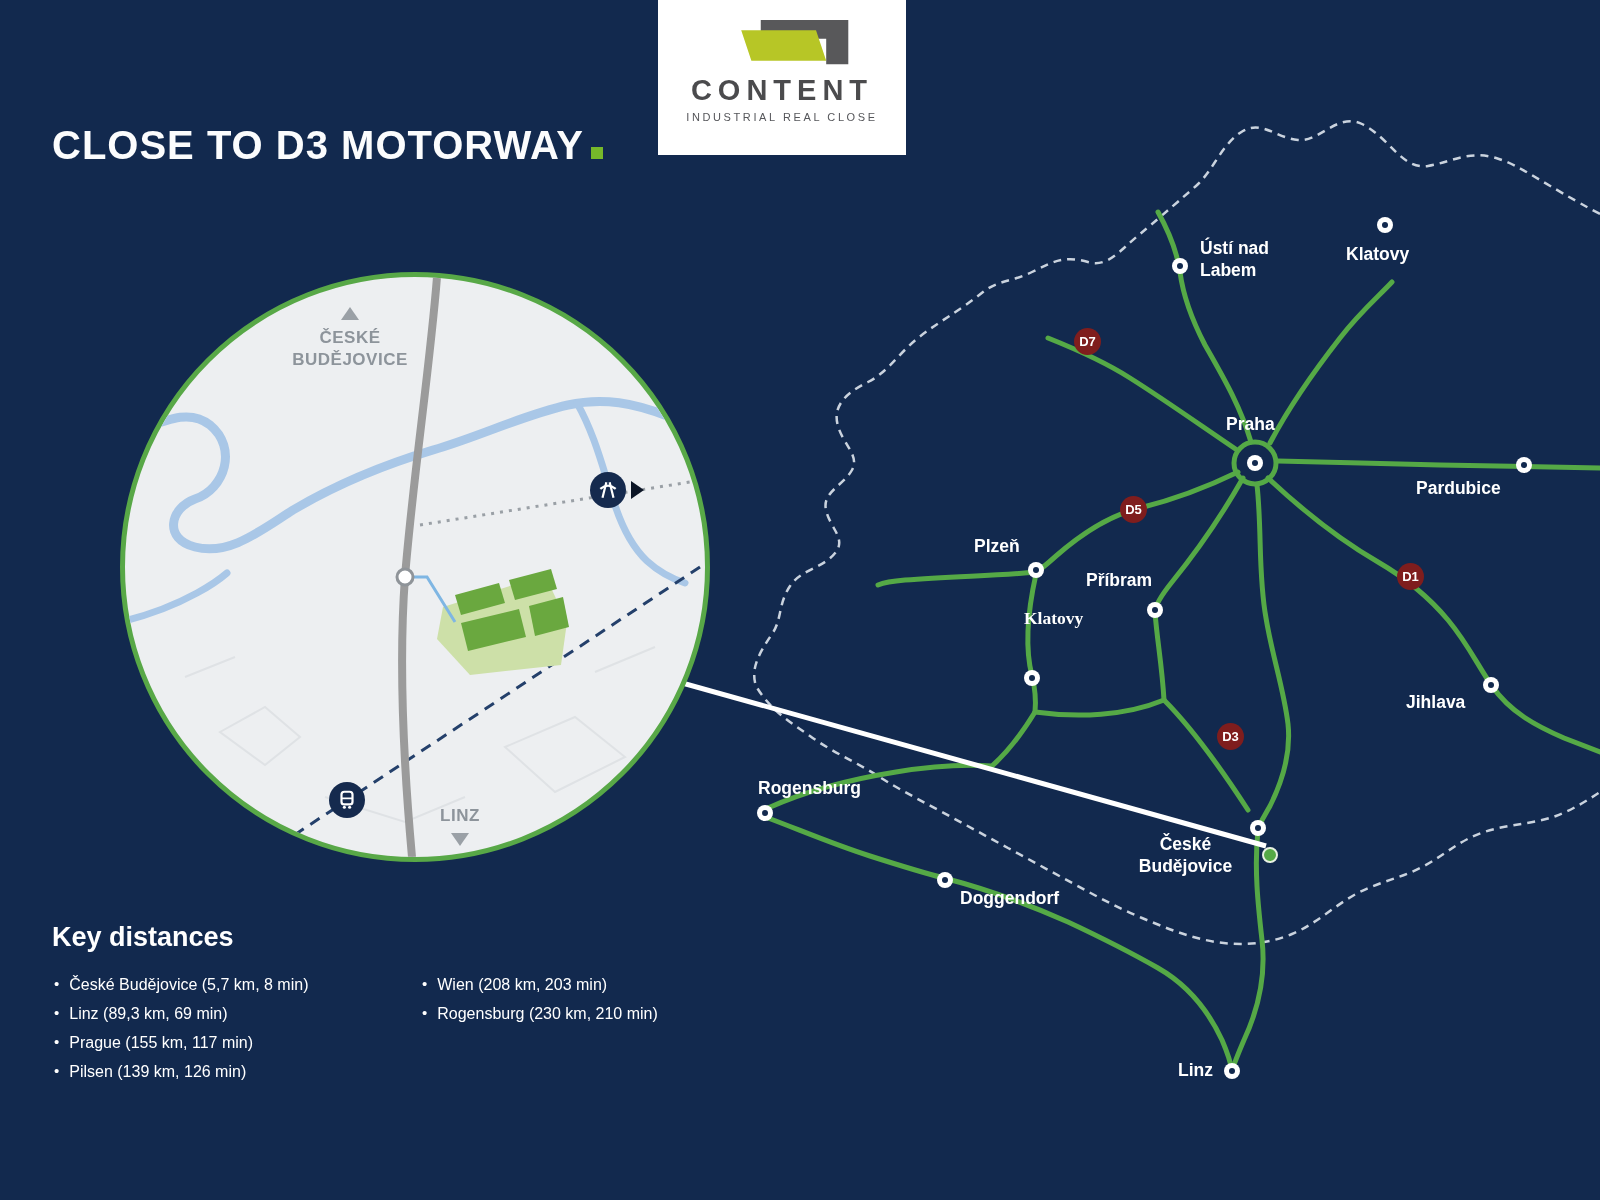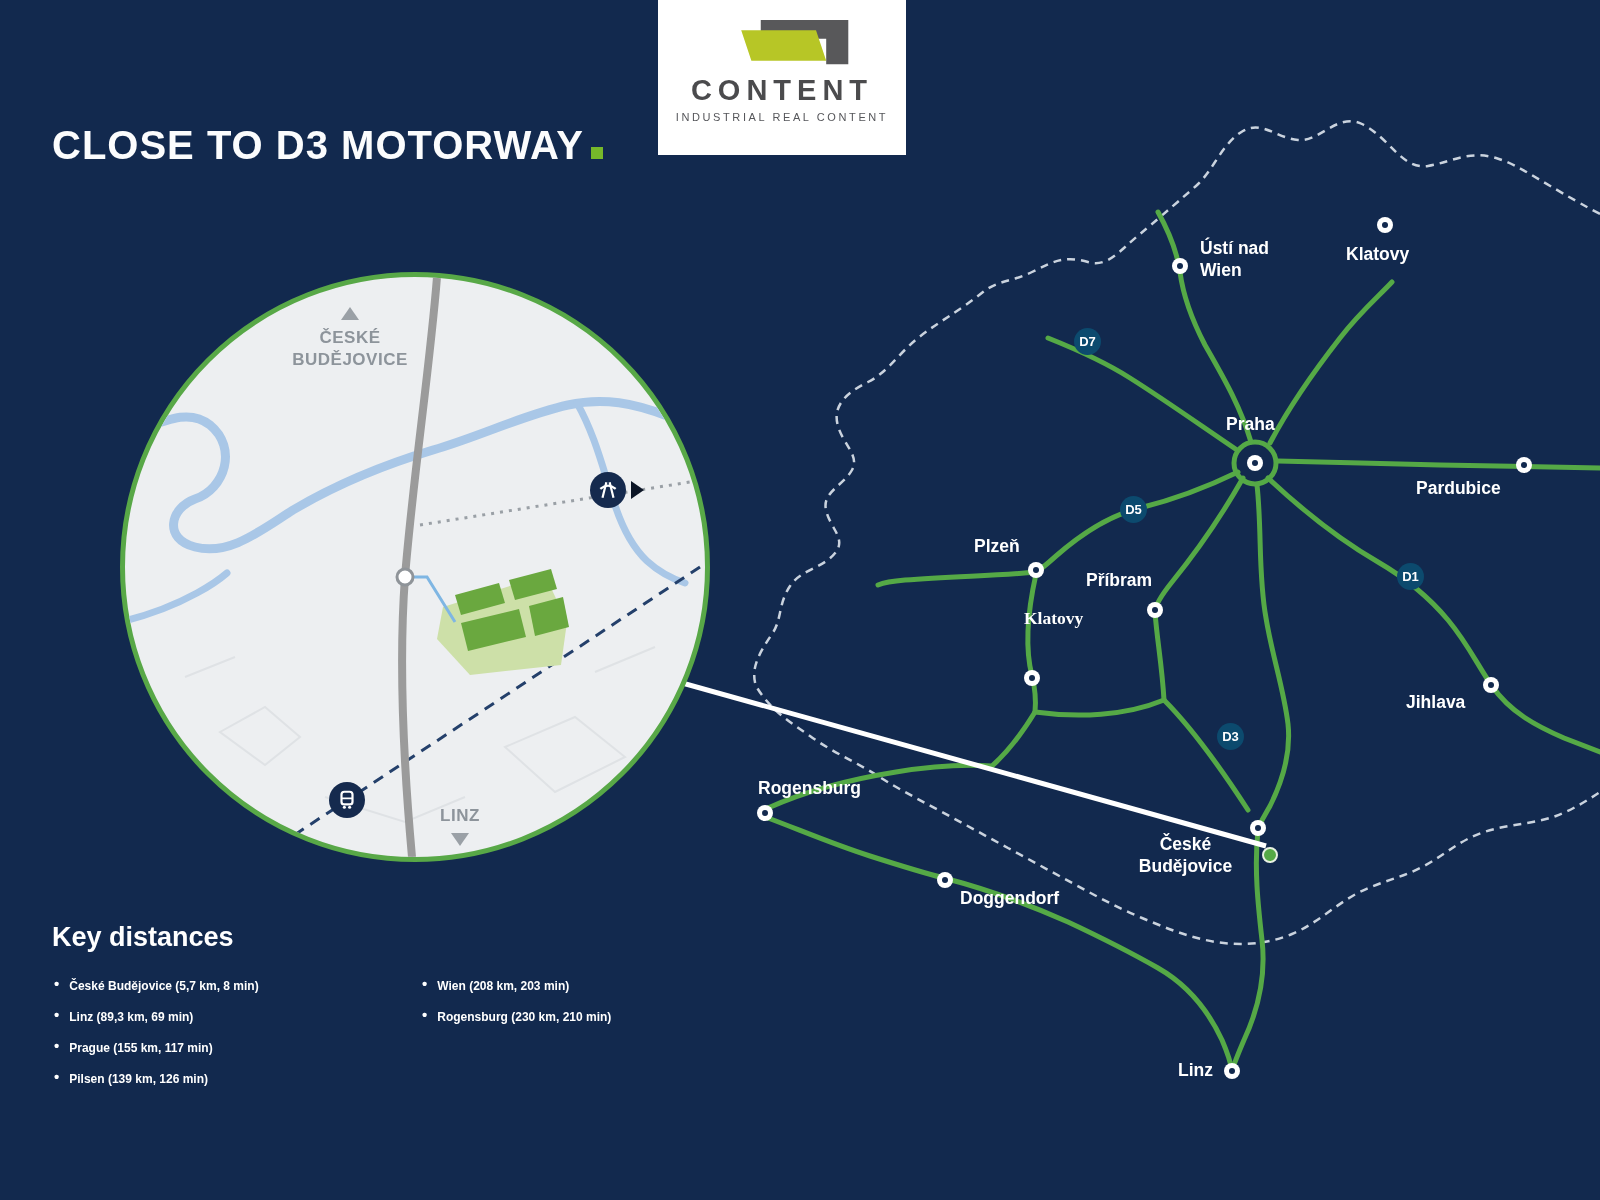--- a/index.html
+++ b/index.html
@@ -40,28 +40,28 @@
     display:flex;align-items:center;justify-content:center;
   }
   .arrow-right{position:absolute;width:0;height:0;border-top:9px solid transparent;border-bottom:9px solid transparent;border-left:13px solid #0c1526;}
 
   
   .marker{position:absolute;width:16px;height:16px;background:#fff;border-radius:50%;z-index:5;}
   .marker::after{content:"";position:absolute;left:5px;top:5px;width:6px;height:6px;background:#12294e;border-radius:50%;}
   .site-dot{position:absolute;width:12px;height:12px;background:#55a946;border:2px solid #e8f1e2;border-radius:50%;z-index:5;}
   .city-label{position:absolute;color:#ffffff;font-weight:700;font-size:17.5px;line-height:1.25;z-index:6;white-space:normal;}
   .badge{
-    position:absolute;width:27px;height:27px;border-radius:50%;background:#0c4a6e;color:#fff;
+    position:absolute;width:27px;height:27px;border-radius:50%;background:#7f1d1d;color:#fff;
     display:flex;align-items:center;justify-content:center;font-size:13px;font-weight:700;z-index:6;
   }
 
   
   .kd-heading{position:absolute;left:52px;top:922px;color:#ffffff;font-size:27px;font-weight:700;z-index:6;}
   .kd-list{position:absolute;margin:0;padding:0;list-style:none;z-index:6;}
-  .kd-list li{color:#ffffff;font-size:12px;line-height:29px;font-weight:700;}
+  .kd-list li{color:#ffffff;font-size:16px;line-height:29px;font-weight:400;}
   .kd-list li::before{content:"•";margin-right:10px;font-size:15px;position:relative;top:-1px;}
   .kd-col1{left:54px;top:970px;}
   .kd-col2{left:422px;top:970px;}
 </style>
 </head>
 <body>
 
 <svg class="layer" viewBox="0 0 1600 1200" width="1600" height="1200">
 
   <path fill="none" stroke="#dfe6ee" stroke-width="2.5" stroke-dasharray="8 6" opacity="0.9" d="M 1600 214 C 1545 185 1520 165 1496 158 C 1468 150 1452 162 1428 166 C 1402 170 1390 138 1362 124 C 1338 112 1320 142 1298 140 C 1276 138 1262 120 1243 131 C 1222 143 1214 170 1196 186 C 1172 207 1152 224 1140 234 C 1120 250 1108 268 1088 262 C 1064 255 1052 262 1032 272 C 1012 282 998 280 983 292 C 958 312 938 322 918 338 C 898 354 888 372 868 382 C 846 393 832 406 838 426 C 843 444 860 456 852 470 C 843 486 822 492 826 510 C 830 528 846 538 836 552 C 824 568 800 570 790 586 C 778 604 782 620 772 634 C 760 652 750 668 756 686 C 770 710 790 722 810 736 C 832 752 856 762 878 776 C 900 790 920 800 942 812 C 964 824 986 836 1008 848 C 1030 860 1052 872 1074 884 C 1096 896 1118 908 1142 918 C 1166 928 1190 938 1216 942 C 1242 946 1268 944 1292 934 C 1316 924 1334 906 1356 894 C 1378 882 1402 878 1424 866 C 1446 854 1460 840 1484 832 C 1508 824 1534 824 1556 816 C 1572 810 1588 800 1600 792"></path>
@@ -151,21 +151,21 @@
 <span class="marker" style="left:1028px;top:562px;"></span>
 <span class="marker" style="left:1147px;top:602px;"></span>
 <span class="marker" style="left:1024px;top:670px;"></span>
 <span class="marker" style="left:1483px;top:677px;"></span>
 <span class="marker" style="left:1250px;top:820px;"></span>
 <span class="marker" style="left:757px;top:805px;"></span>
 <span class="marker" style="left:937px;top:872px;"></span>
 <span class="marker" style="left:1224px;top:1063px;"></span>
 <span class="site-dot" style="left:1262px;top:847px;"></span>
 
-<div class="city-label" style="left:1200px;top:238px;width:105px;">Ústí nad Wien</div>
+<div class="city-label" style="left:1200px;top:238px;width:105px;">Ústí nad Labem</div>
 <div class="city-label" style="left:1346px;top:244px;">Klatovy</div>
 <div class="city-label" style="left:1226px;top:414px;">Praha</div>
 <div class="city-label" style="left:1416px;top:478px;">Pardubice</div>
 <div class="city-label" style="left:974px;top:536px;">Plzeň</div>
 <div class="city-label" style="left:1086px;top:570px;">Příbram</div>
 <div class="city-label" style="left:1024px;top:608px;font-family:Liberation Serif, serif;">Klatovy</div>
 <div class="city-label" style="left:1406px;top:692px;">Jihlava</div>
 <div class="city-label" style="left:1128px;top:834px;width:115px;text-align:center;">České Budějovice</div>
 <div class="city-label" style="left:758px;top:778px;">Rogensburg</div>
 <div class="city-label" style="left:960px;top:876px;margin-top:12px;">Doggendorf</div>
@@ -177,21 +177,21 @@
 <div class="badge" style="left:1217px;top:723px;">D3</div>
 
 <h1 class="page-title"><span>CLOSE TO D3 MOTORWAY</span><span class="title-dot"></span></h1>
 
 <div class="logo-card">
   <svg width="170" height="66" viewBox="0 0 200 66" style="margin-top:10px;">
     <polygon points="75,6 178,6 178,58 152,58 152,28 75,28" fill="#58585a"></polygon>
     <polygon points="52,18 140,18 152,54 64,54" fill="#b7c626"></polygon>
   </svg>
   <div class="logo-name">CONTENT</div>
-  <div class="logo-tagline">INDUSTRIAL REAL CONTENT</div>
+  <div class="logo-tagline">INDUSTRIAL REAL CLOSE</div>
 </div>
 
 <div class="kd-heading">Key distances</div>
 <ul class="kd-list kd-col1">
   <li>České Budějovice (5,7 km, 8 min)</li>
   <li>Linz (89,3 km, 69 min)</li>
   <li>Prague (155 km, 117 min)</li>
   <li>Pilsen (139 km, 126 min)</li>
 </ul>
 <ul class="kd-list kd-col2">

